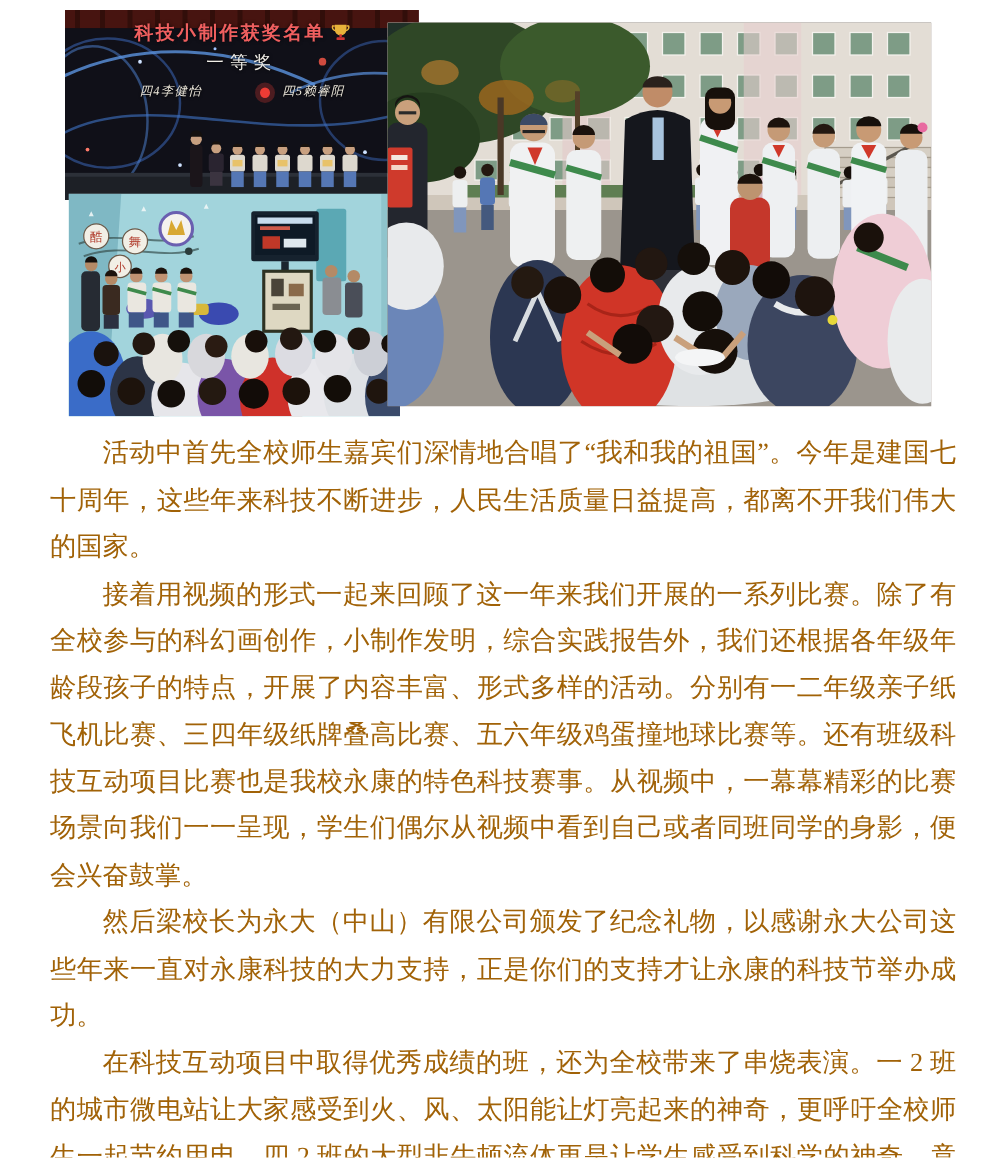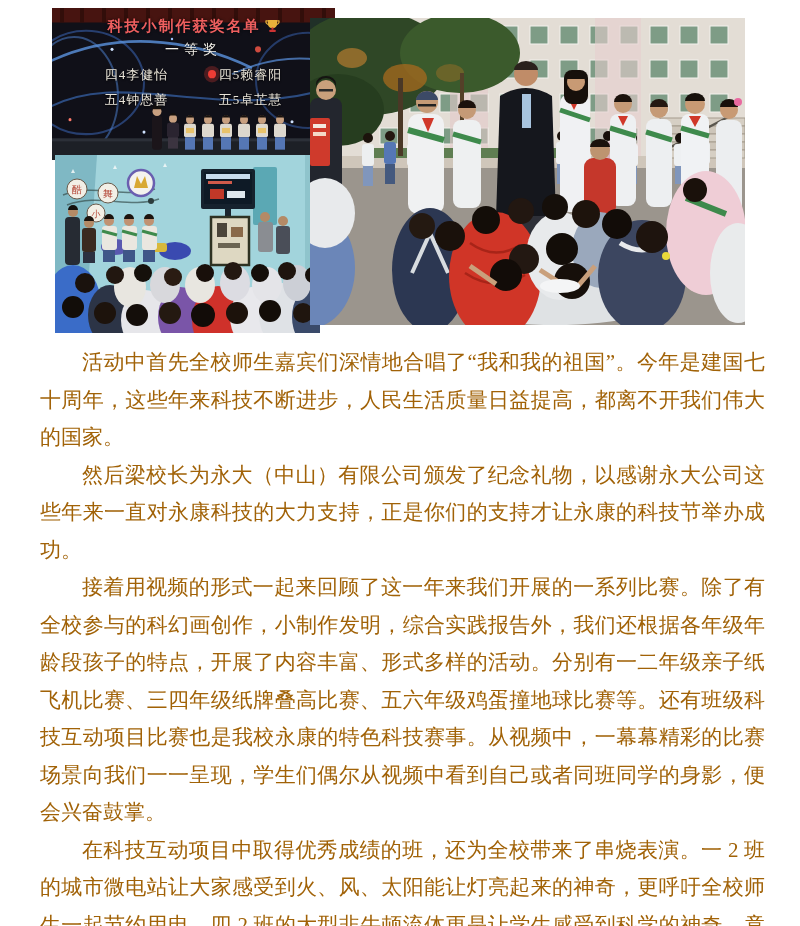--- a/index.html
+++ b/index.html
@@ -16,21 +16,21 @@
   .photo-right{left:310px;top:18px;width:435px;height:307px;z-index:2;background:#9b958d;}
 
   
   .stage-text{position:absolute;left:0;top:0;right:0;bottom:0;z-index:3;text-align:center;color:#eae6dc;}
   .award-title{position:absolute;left:0;right:0;top:9px;font-size:15px;font-weight:bold;
     color:#ef5f5f;letter-spacing:2px;text-shadow:0 0 3px rgba(0,0,0,.8);}
   .award-title .ticon{display:inline-block;width:15px;height:15px;vertical-align:-2px;margin-left:4px;}
   .award-level{position:absolute;left:0;right:0;top:33px;font-size:14px;letter-spacing:5px;
     color:#f2efe8;text-shadow:0 0 3px #000;}
   .award-rows{position:absolute;left:0;right:0;top:58px;}
-  .award-row{height:25px;font-size:13px;letter-spacing:1px;
+  .award-row{height:25px;font-size:10px;font-style:italic;letter-spacing:1px;
     color:#e9e4d8;text-shadow:0 1px 2px #000;}
   .award-row span{display:inline-block;min-width:92px;}
   .award-row span + span{margin-left:22px;}
 
   .article{padding:8px 35px 0 40px;}
   .article p{
     margin:0;font-size:21px;line-height:37.5px;color:#a16207;
     text-align:justify;text-justify:inter-ideograph;text-indent:2em;
     word-break:break-all;
   }
@@ -115,21 +115,20 @@
         <span>科技小制作获奖名单</span><span class="ticon"><svg viewBox="0 0 16 16">
               <path d="M3 2h10v4a5 5 0 0 1-10 0z" fill="#e8b23a"></path>
               <path d="M3 3H1.2a3 3 0 0 0 2.6 4M13 3h1.8a3 3 0 0 1-2.6 4" fill="none" stroke="#e8b23a" stroke-width="1.3"></path>
               <rect x="7" y="10" width="2" height="2.5" fill="#c33"></rect>
               <rect x="4.5" y="12.5" width="7" height="2.5" rx="0.8" fill="#c33"></rect>
             </svg></span>
       </div>
       <div class="award-level">一等奖</div>
       <div class="award-rows">
         <div class="award-row"><span>四4李健怡</span><span>四5赖睿阳</span></div>
-        <div class="award-row"><span>五4钟恩善</span><span>五5卓芷慧</span></div>
       </div>
     </div>
   </figure>
 
   <figure class="photo photo-class">
     <svg viewBox="0 0 265 178" preserveAspectRatio="none">
       <rect width="265" height="178" fill="#a2d4dc"></rect>
       <polygon points="0,0 42,0 30,178 0,178" fill="#7fb8c4"></polygon>
       <rect x="250" y="0" width="15" height="178" fill="#8fc4cc"></rect>
       <rect x="198" y="12" width="24" height="58" rx="2" fill="#5ba8b4"></rect>
@@ -464,17 +463,17 @@
         <path d="M230,252 L258,270 M285,248 L268,268 M160,248 L186,266" stroke="#c9a07c" stroke-width="5" fill="none"></path>
         <ellipse cx="250" cy="268" rx="20" ry="7" fill="#f4f5f6"></ellipse>
         <circle cx="356" cy="238" r="4" fill="#e8d83a"></circle>
       </g>
     </svg>
   </figure>
 </div>
 
 <div class="article">
   <p>活动中首先全校师生嘉宾们深情地合唱了“我和我的祖国”。今年是建国七十周年，这些年来科技不断进步，人民生活质量日益提高，都离不开我们伟大的国家。</p>
+  <p>接着用视频的形式一起来回顾了这一年来我们开展的一系列比赛。除了有全校参与的科幻画创作，小制作发明，综合实践报告外，我们还根据各年级年龄段孩子的特点，开展了内容丰富、形式多样的活动。分别有一二年级亲子纸飞机比赛、三四年级纸牌叠高比赛、五六年级鸡蛋撞地球比赛等。还有班级科技互动项目比赛也是我校永康的特色科技赛事。从视频中，一幕幕精彩的比赛场景向我们一一呈现，学生们偶尔从视频中看到自己或者同班同学的身影，便会兴奋鼓掌。</p>
   <p>然后梁校长为永大（中山）有限公司颁发了纪念礼物，以感谢永大公司这些年来一直对永康科技的大力支持，正是你们的支持才让永康的科技节举办成功。</p>
-  <p>接着用视频的形式一起来回顾了这一年来我们开展的一系列比赛。除了有全校参与的科幻画创作，小制作发明，综合实践报告外，我们还根据各年级年龄段孩子的特点，开展了内容丰富、形式多样的活动。分别有一二年级亲子纸飞机比赛、三四年级纸牌叠高比赛、五六年级鸡蛋撞地球比赛等。还有班级科技互动项目比赛也是我校永康的特色科技赛事。从视频中，一幕幕精彩的比赛场景向我们一一呈现，学生们偶尔从视频中看到自己或者同班同学的身影，便会兴奋鼓掌。</p>
   <p>在科技互动项目中取得优秀成绩的班，还为全校带来了串烧表演。一 2 班的城市微电站让大家感受到火、风、太阳能让灯亮起来的神奇，更呼吁全校师生一起节约用电。四 2 班的大型非牛顿流体更是让学生感受到科学的神奇，竟然有这种物质处于液体与非液体之间。六 5 班带来的烧不烂的手帕把全校学生的热情都带动起来了，学生看到熊熊火焰的手帕竟然烧不烂都惊奇地拍手鼓掌。</p>
 
 </div>
 
 </body></html>

